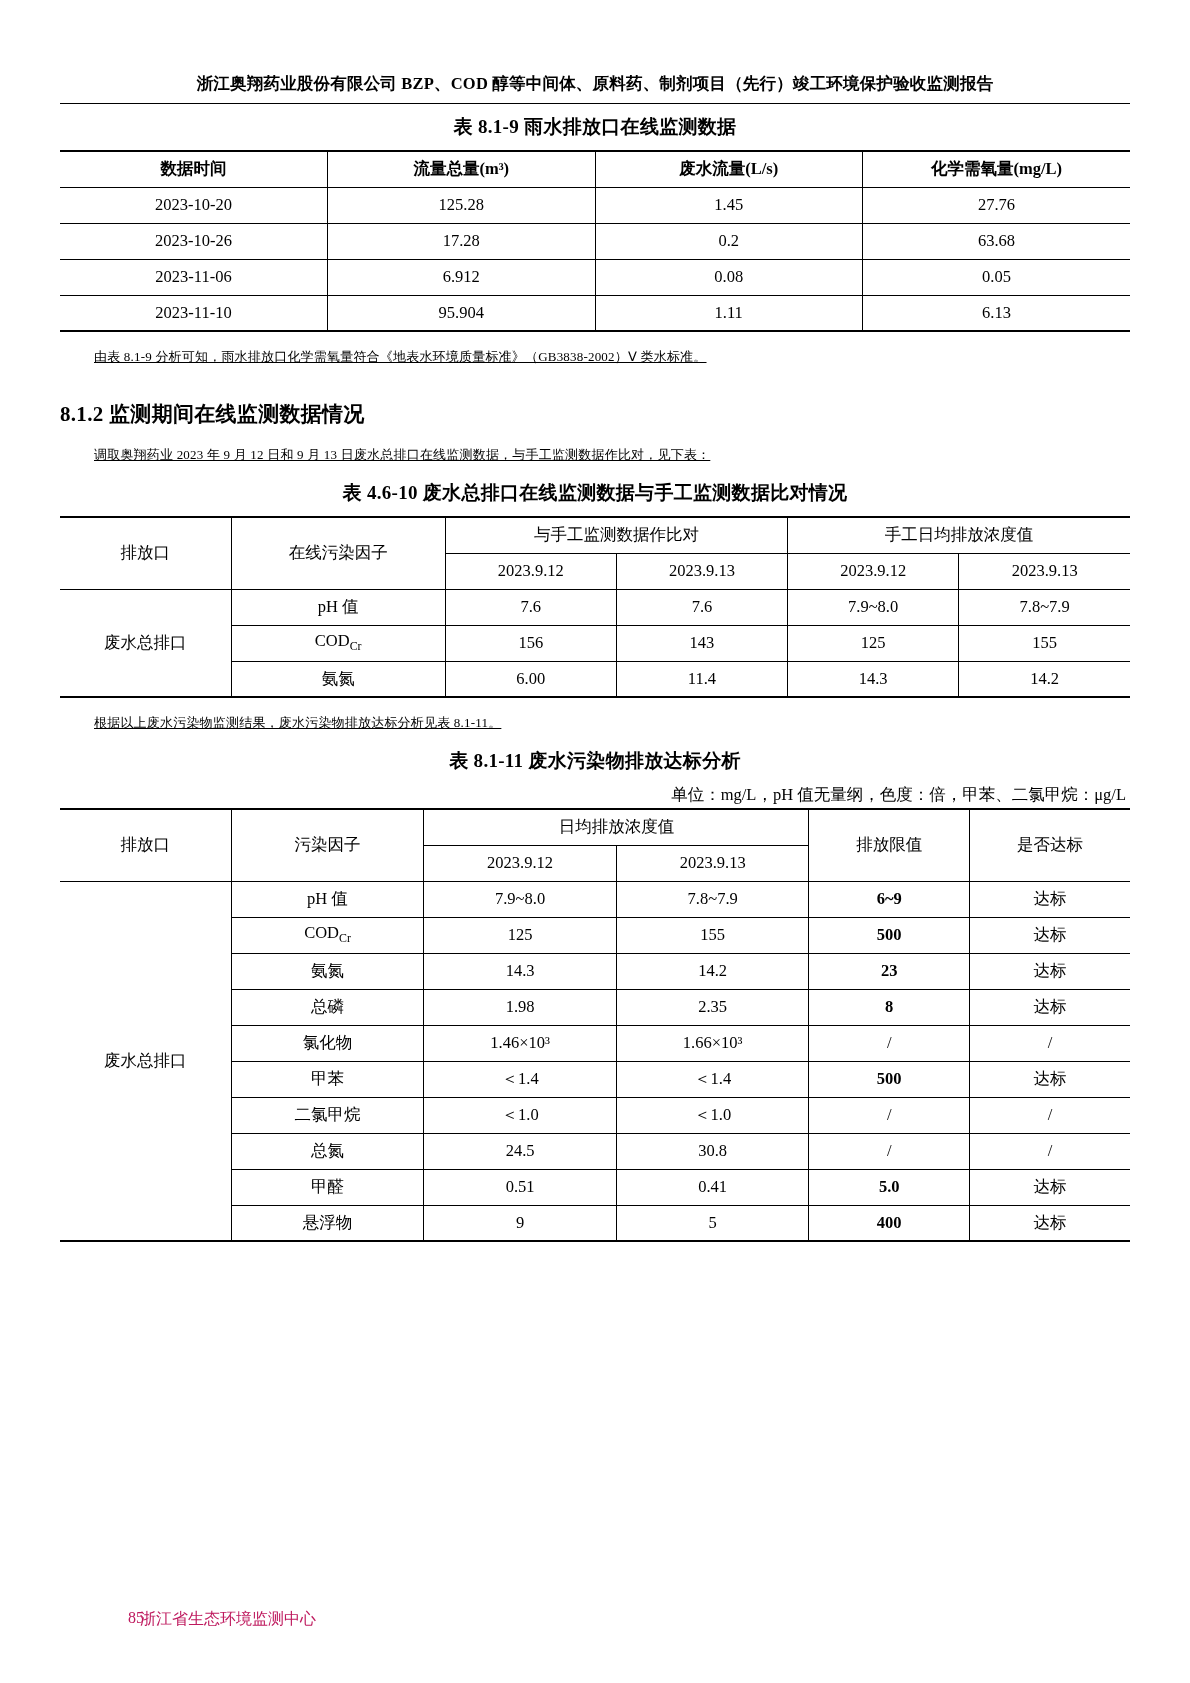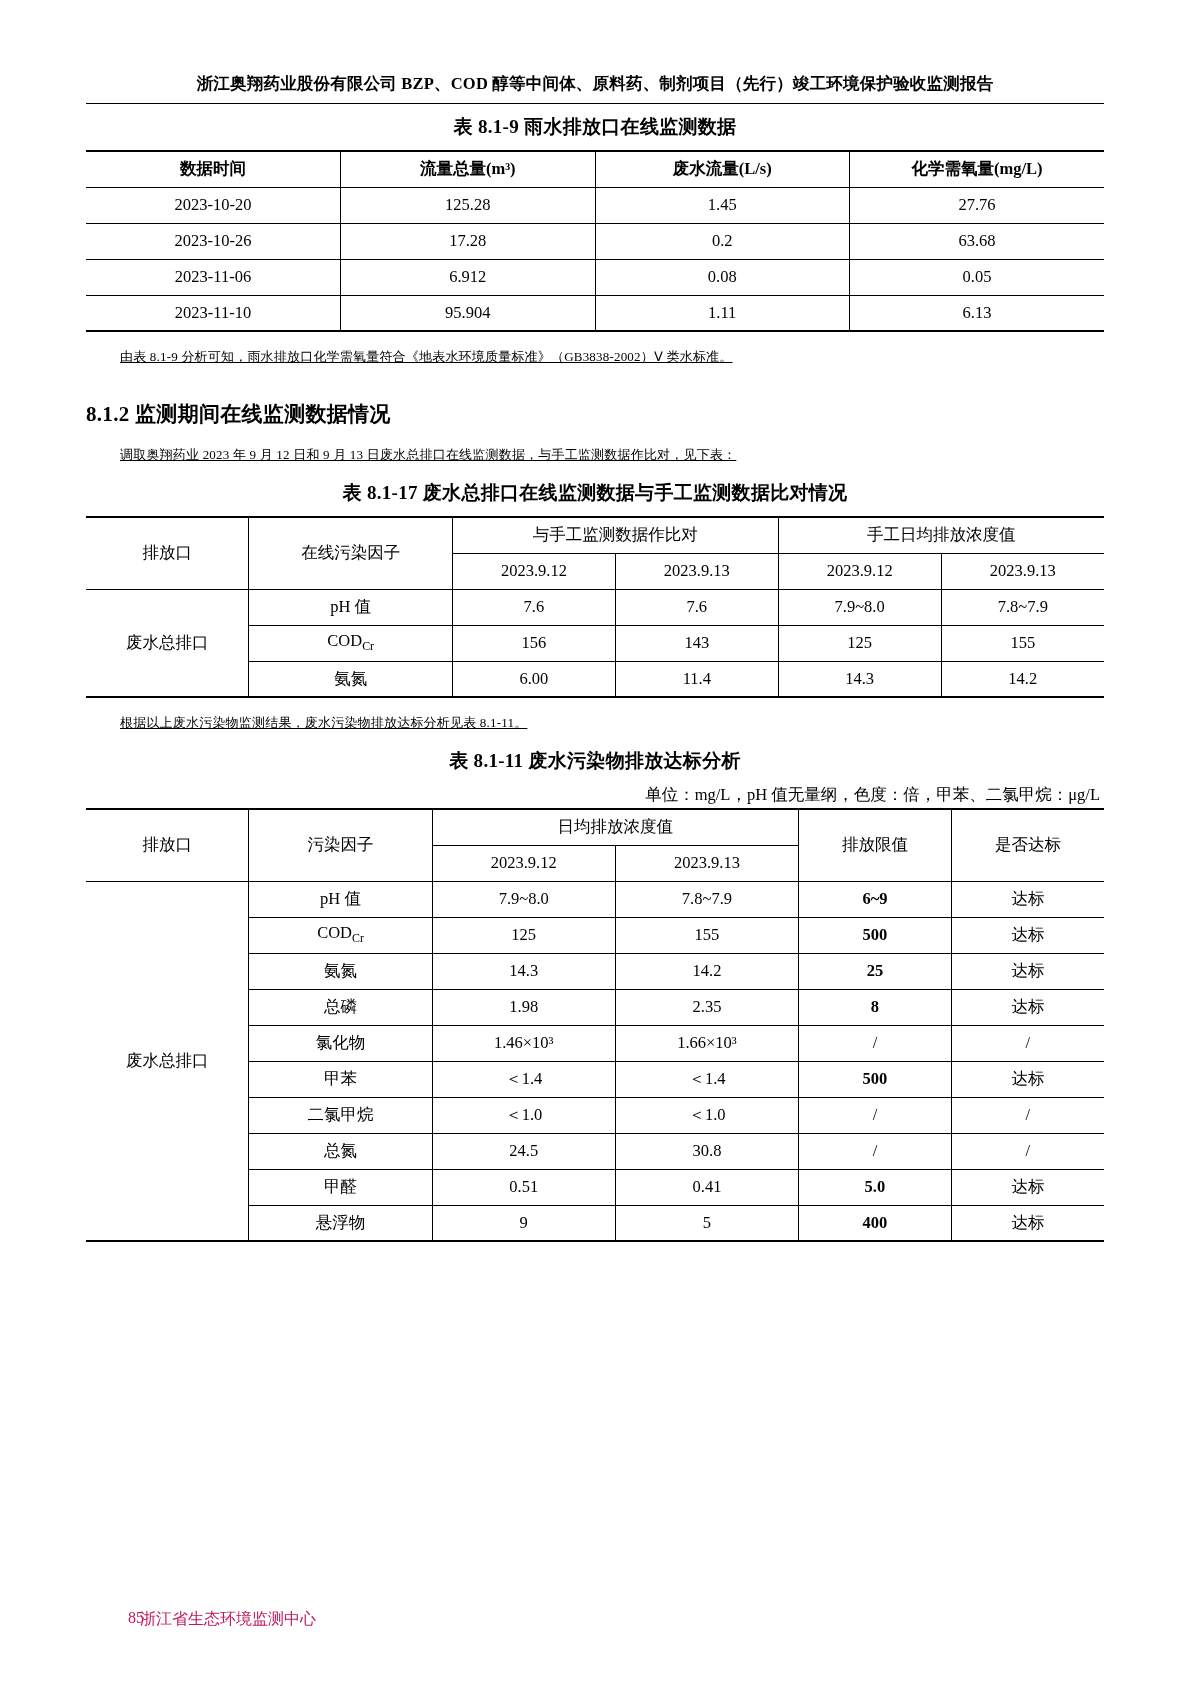--- a/index.html
+++ b/index.html
@@ -12,21 +12,21 @@
     height: 1683px;
     font-family: "Liberation Serif", serif;
     color: #000000;
     position: relative;
   }
   .page {
     position: relative;
     width: 1190px;
     height: 1683px;
     box-sizing: border-box;
-    padding: 0 86px;
+    padding: 0 60px;
   }
   
   .doc-header {
     padding-top: 72px;
     text-align: center;
     font-size: 16.5px;
     font-weight: bold;
     letter-spacing: 0.2px;
     line-height: 1.4;
     white-space: nowrap;
@@ -167,21 +167,21 @@
         <td class="vline">6.13</td>
       </tr>
     </tbody>
   </table>
 
   <p class="body-text">由表 8.1-9 分析可知，雨水排放口化学需氧量符合《地表水环境质量标准》（GB3838-2002）Ⅴ 类水标准。</p>
 
   <div class="section-heading">8.1.2 监测期间在线监测数据情况</div>
   <p class="body-text">调取奥翔药业 2023 年 9 月 12 日和 9 月 13 日废水总排口在线监测数据，与手工监测数据作比对，见下表：</p>
 
-  <div class="table-title">表 8.1-17  废水总排口在线监测数据与手工监测数据比对情况</div>
+  <div class="table-title">表 4.6-10  废水总排口在线监测数据与手工监测数据比对情况</div>
   <table class="bordered-thick">
     <colgroup>
       <col style="width:16%">
       <col style="width:20%">
       <col style="width:16%">
       <col style="width:16%">
       <col style="width:16%">
       <col style="width:16%">
     </colgroup>
     <tbody>
@@ -260,21 +260,21 @@
         <td class="vline"><span>COD</span><sub>Cr</sub></td>
         <td class="vline">125</td>
         <td class="vline">155</td>
         <td class="vline b">500</td>
         <td class="vline">达标</td>
       </tr>
       <tr class="rowh">
         <td class="vline">氨氮</td>
         <td class="vline">14.3</td>
         <td class="vline">14.2</td>
-        <td class="vline b">25</td>
+        <td class="vline b">23</td>
         <td class="vline">达标</td>
       </tr>
       <tr class="rowh">
         <td class="vline">总磷</td>
         <td class="vline">1.98</td>
         <td class="vline">2.35</td>
         <td class="vline b">8</td>
         <td class="vline">达标</td>
       </tr>
       <tr class="rowh">

